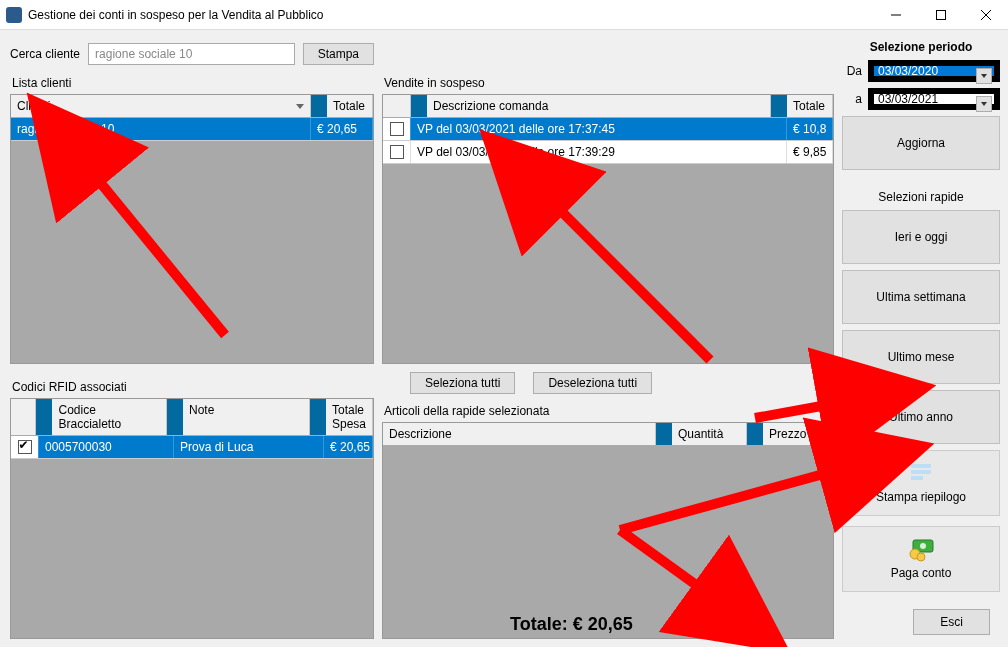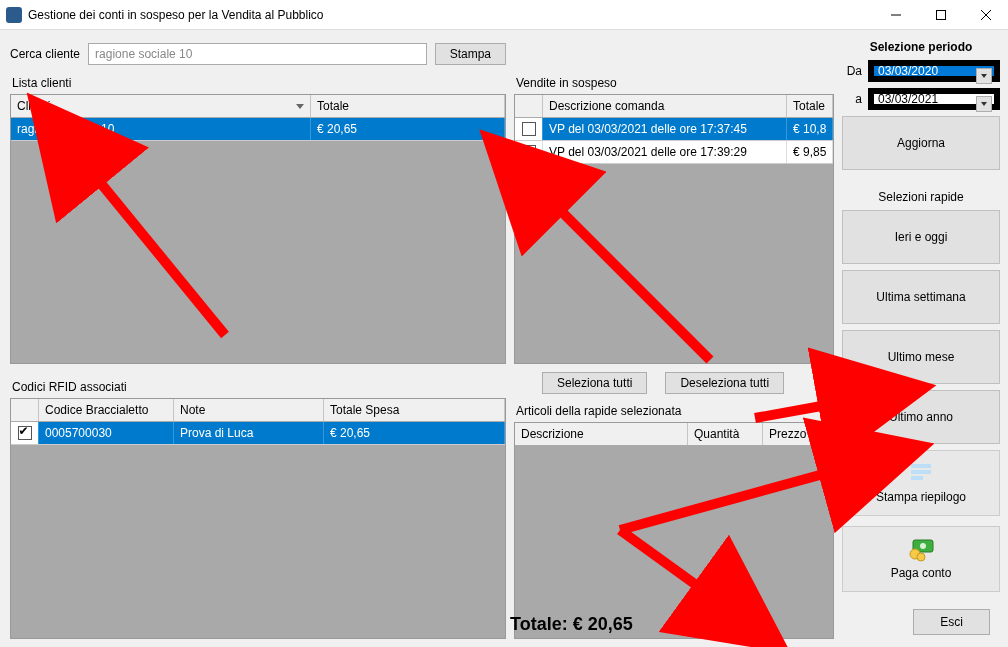--- a/index.html
+++ b/index.html
@@ -7,35 +7,35 @@
 
 
 .titlebar { height: 30px; background: #fff; display: flex; align-items: center; border-bottom: 1px solid #ddd; }
 .titlebar .icon { width: 16px; height: 16px; margin: 0 6px; background: #2b5b8c; border-radius: 3px; display: inline-block; }
 .titlebar .title { flex: 1; color: #000; }
 .titlebar .winbtns { display: flex; }
 .titlebar .winbtn { width: 45px; height: 30px; display: flex; align-items: center; justify-content: center; color: #333; }
 
 
 .content { display: flex; height: calc(100% - 30px); padding: 8px 8px 8px 10px; gap: 8px; }
-.col-left { width: 496px; display: flex; flex-direction: column; }
+.col-left { width: 364px; display: flex; flex-direction: column; }
 .col-mid  { flex: 1; display: flex; flex-direction: column; }
 .col-right{ width: 158px; display: flex; flex-direction: column; }
 
 
 .search-row { display: flex; align-items: center; gap: 8px; height: 32px; }
 .search-row label { color: #000; }
 .search-row input { flex: 1; height: 22px; padding: 0 6px; border: 1px solid #aaa; background: #fff; color: #888; }
 .btn { background: #e1e1e1; border: 1px solid #adadad; padding: 3px 14px; color: #000; cursor: pointer; }
 
 .section-label { margin: 6px 0 4px 2px; color: #000; }
 
 
 .grid { border: 1px solid #999; background: #a9a9a9; flex: 1; display: flex; flex-direction: column; overflow: hidden; }
-.grid-head-row { display: flex; background: #0369a1; border-bottom: 1px solid #aaa; }
+.grid-head-row { display: flex; background: #0369a1; border-bottom: 1px solid #aaa; gap: 16px; }
 .grid-head-cell { padding: 4px 6px; border-right: 1px solid #c5c5c5; color: #000; background: #f0f0f0; position: relative; }
 .grid-head-cell.filter::after { content: ""; position: absolute; right: 6px; top: 9px; border-left: 4px solid transparent; border-right: 4px solid transparent; border-top: 5px solid #666; }
 .grid-body { flex: 1; overflow: hidden; background: #a9a9a9; }
 .grid-row { display: flex; background: #fff; border-bottom: 1px solid #ccc; color: #000; }
 .grid-row.selected { background: #007acc; color: #fff; }
 .grid-cell { padding: 4px 6px; border-right: 1px solid #ddd; overflow: hidden; white-space: nowrap; }
 .grid-row.selected .grid-cell { border-right-color: #3399dd; }
 .chk-cell { display:flex; align-items:center; justify-content:center; padding:0; }
 .chk { width: 14px; height: 14px; border: 1px solid #555; background: #fff; display: inline-block; position: relative; }
 .chk.checked::after { content: "✔"; position: absolute; top: -3px; left: 0; font-size: 12px; color: #000; }

